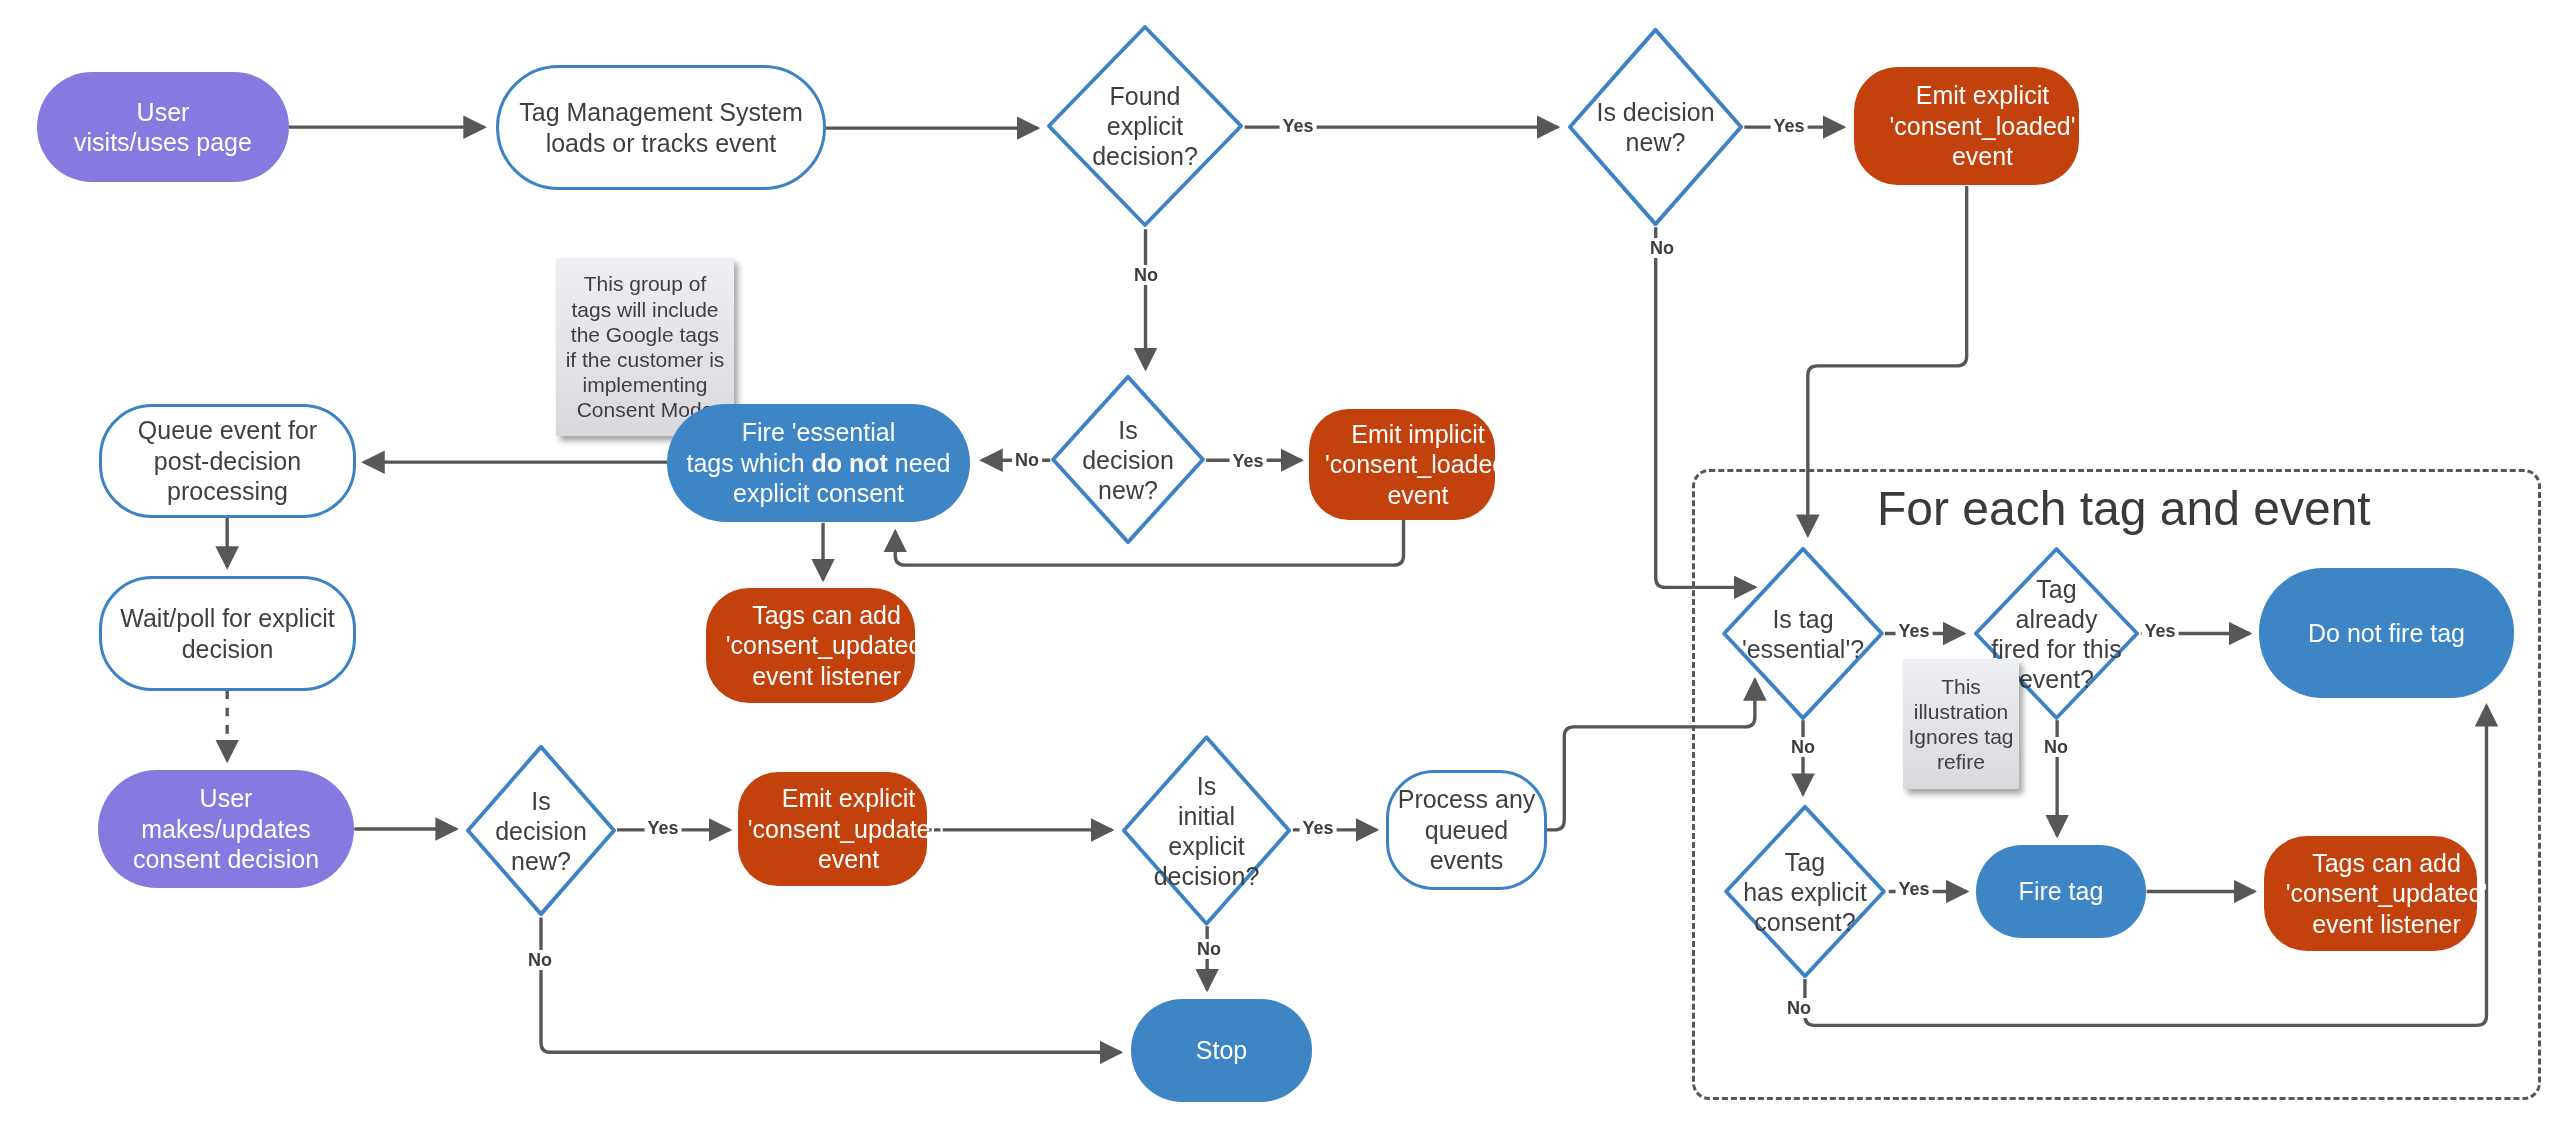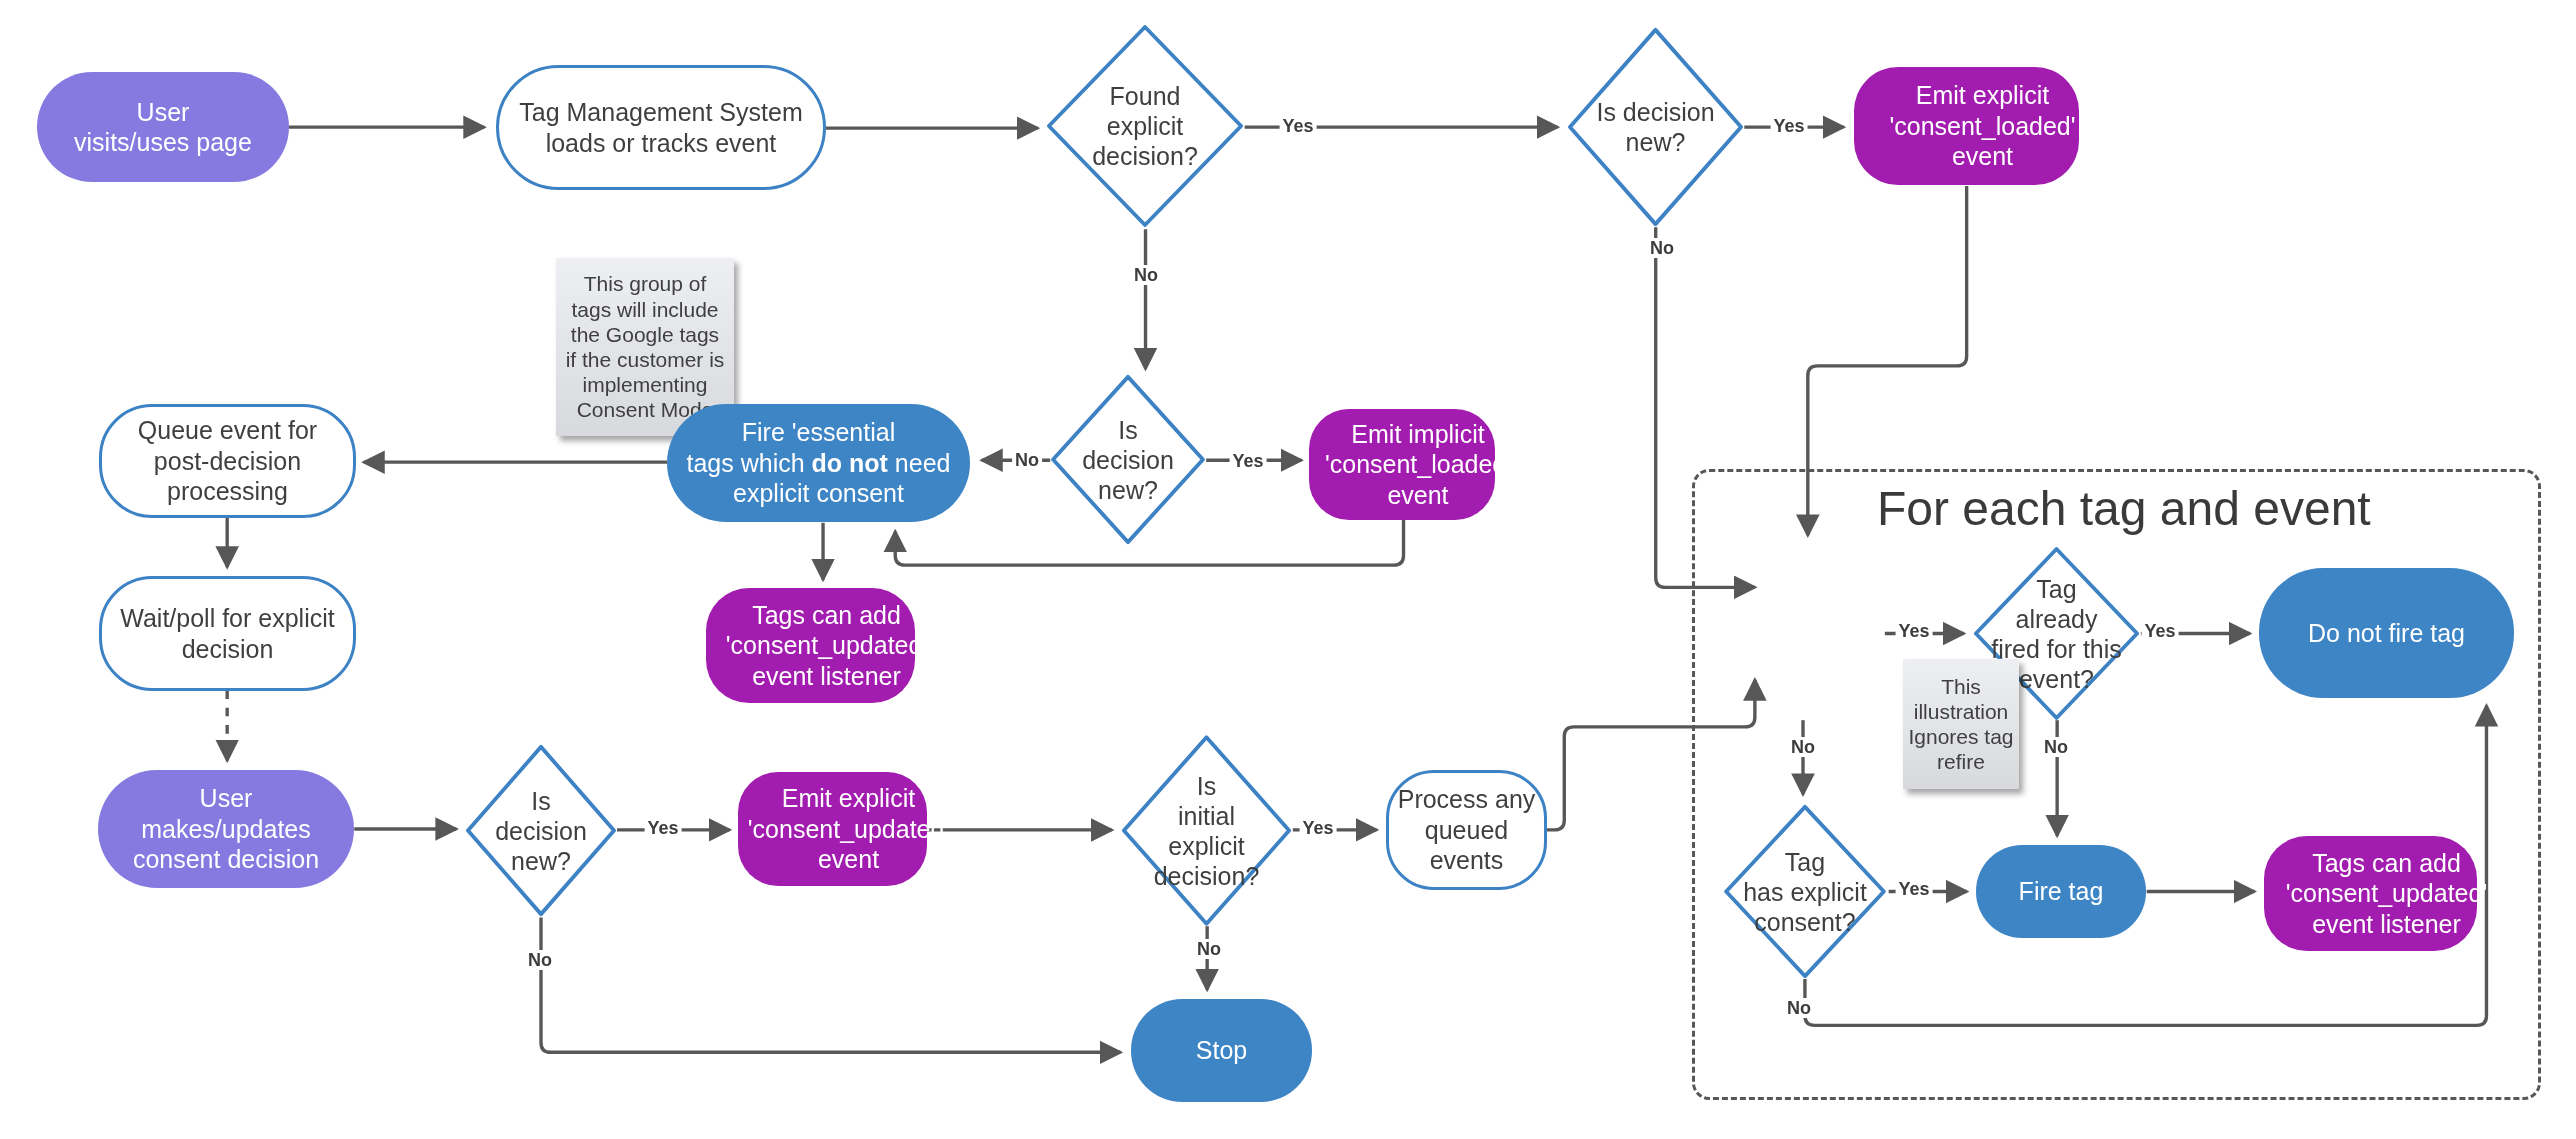--- a/index.html
+++ b/index.html
@@ -14,21 +14,21 @@
   .edge{stroke:#575757;stroke-width:3.5;fill:none;}
   .edge.dashed{stroke-dasharray:9 9;}
   .node{position:absolute;box-sizing:border-box;}
   .pill{
     display:flex;align-items:center;justify-content:center;
     text-align:center;white-space:pre-line;
     font-size:25px;line-height:1.22;
   }
   .purple{background:#8679DF;color:#ffffff;}
   .bluefill{background:#3E85C6;color:#ffffff;}
-  .teal{background:#a21caf;color:#ffffff;padding-left:32px;}
+  .teal{background:#c2410c;color:#ffffff;padding-left:32px;}
   .whitepill{background:#ffffff;border:3.9px solid #3C82C4;color:#3F3F3F;align-items:center;}
   .diamond svg{position:absolute;left:0;top:0;}
   .diamond .dshape{fill:#ffffff;stroke:#3C82C4;stroke-width:4;stroke-linejoin:round;}
   .ntext{
     position:absolute;inset:0;
     display:flex;align-items:center;justify-content:center;
     text-align:center;white-space:pre-line;
     font-size:25px;line-height:1.2;color:#3F3F3F;
   }
   .note{
@@ -187,20 +187,27 @@
   <div class="node pill whitepill" style="left:1386px;top:770px;width:161px;height:120px;border-radius:48px"><span>Process any
 queued
 events</span></div>
 
   <div class="node pill bluefill" style="left:1131px;top:999px;width:181px;height:103px;border-radius:51px"><span>Stop</span></div>
 
   <div class="node pill teal" style="left:706px;top:588px;width:209px;height:115px;border-radius:43px"><span>Tags can add
 'consent_updated'
 event listener</span></div>
 
+  <div class="node diamond" style="left:1721px;top:546px;width:164px;height:175px">
+    <svg width="164" height="175" viewBox="0 0 170 182">
+        <polygon class="dshape" points="85,3 167,91 85,179 3,91"></polygon>
+      </svg>
+    <div class="ntext">Is tag
+'essential'?</div>
+  </div>
 
   <div class="node diamond" style="left:1973px;top:546px;width:167px;height:175px">
     <svg width="167" height="175" viewBox="0 0 174 182">
         <polygon class="dshape" points="87,3 171,91 87,179 3,91"></polygon>
       </svg>
     <div class="ntext">Tag
 already
 fired for this
 event?</div>
   </div>

